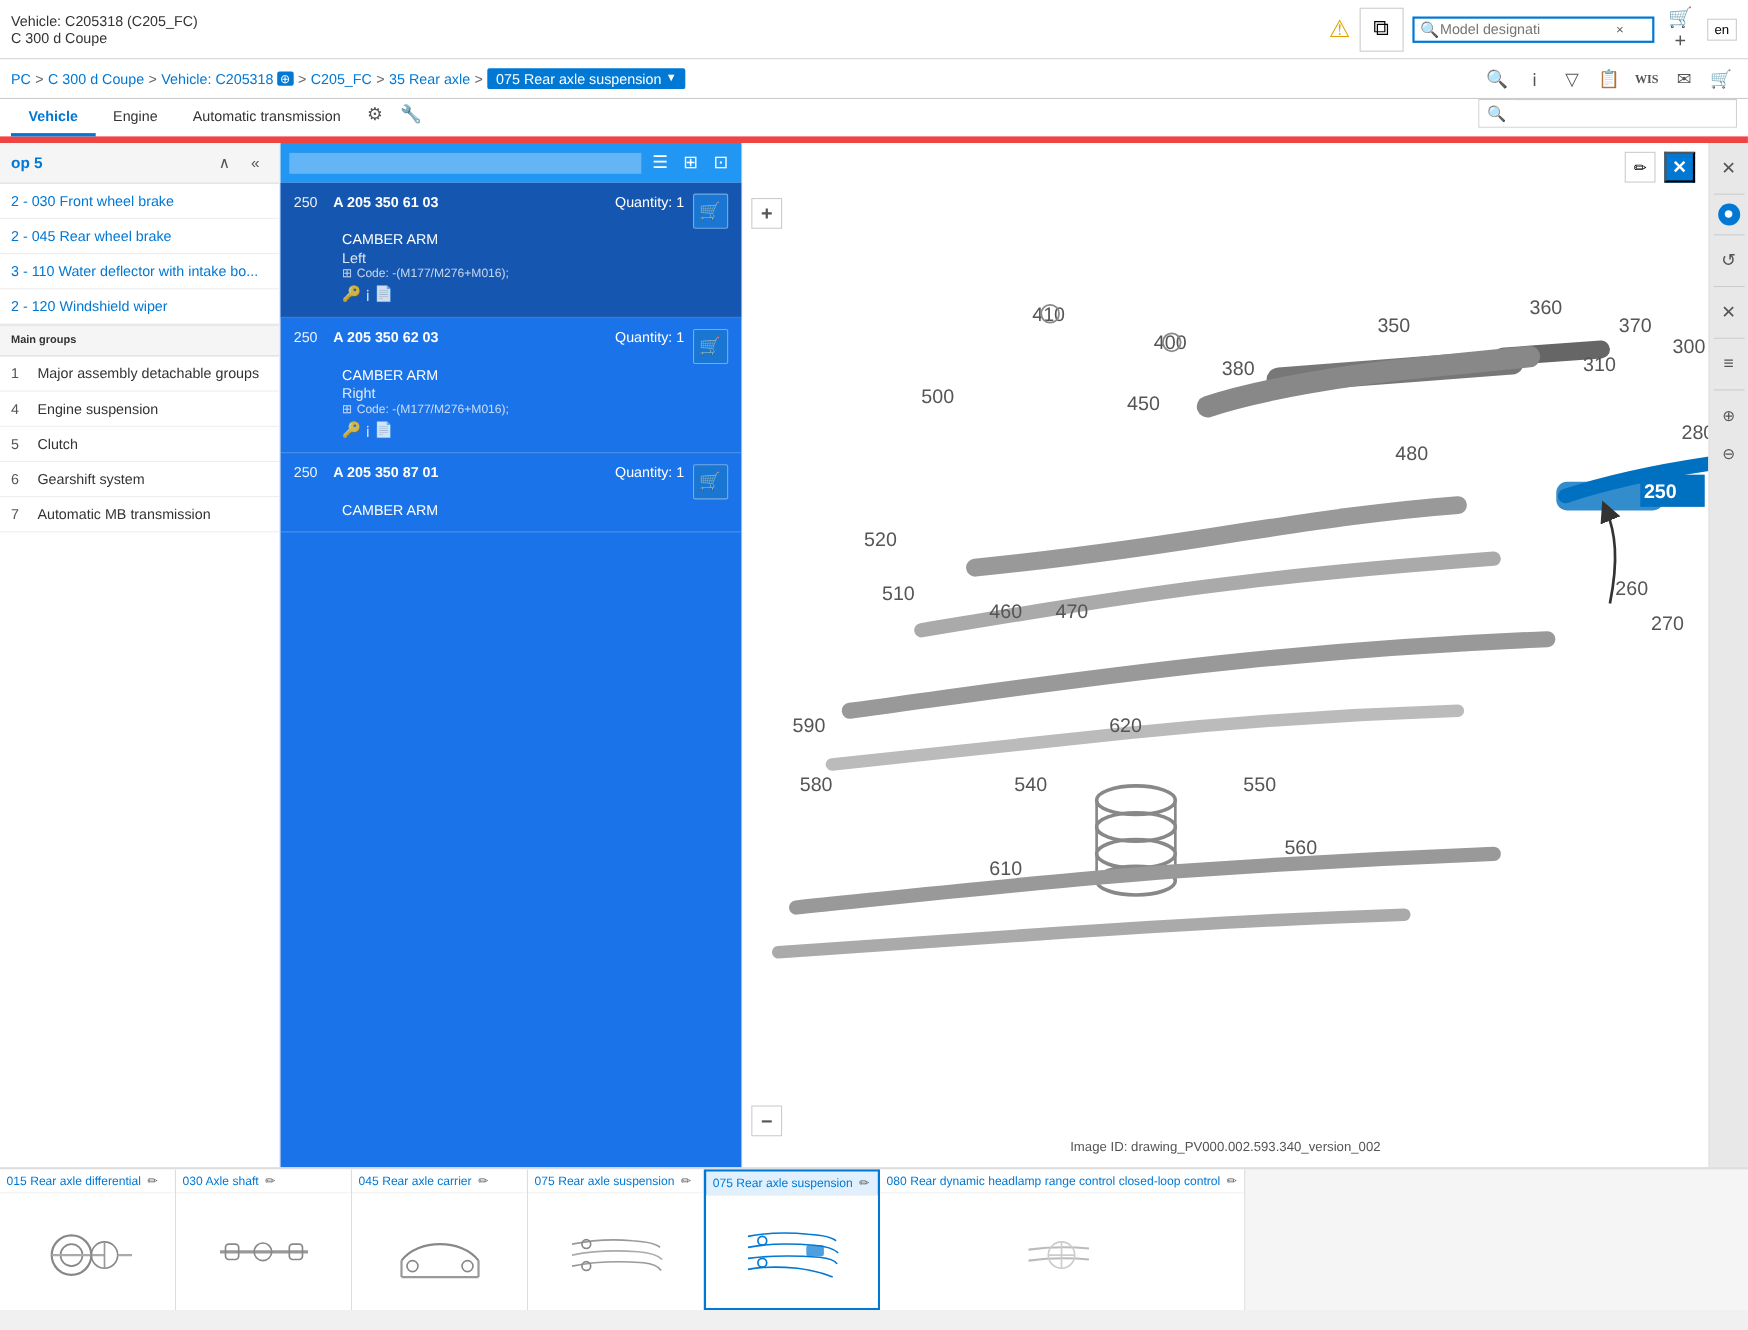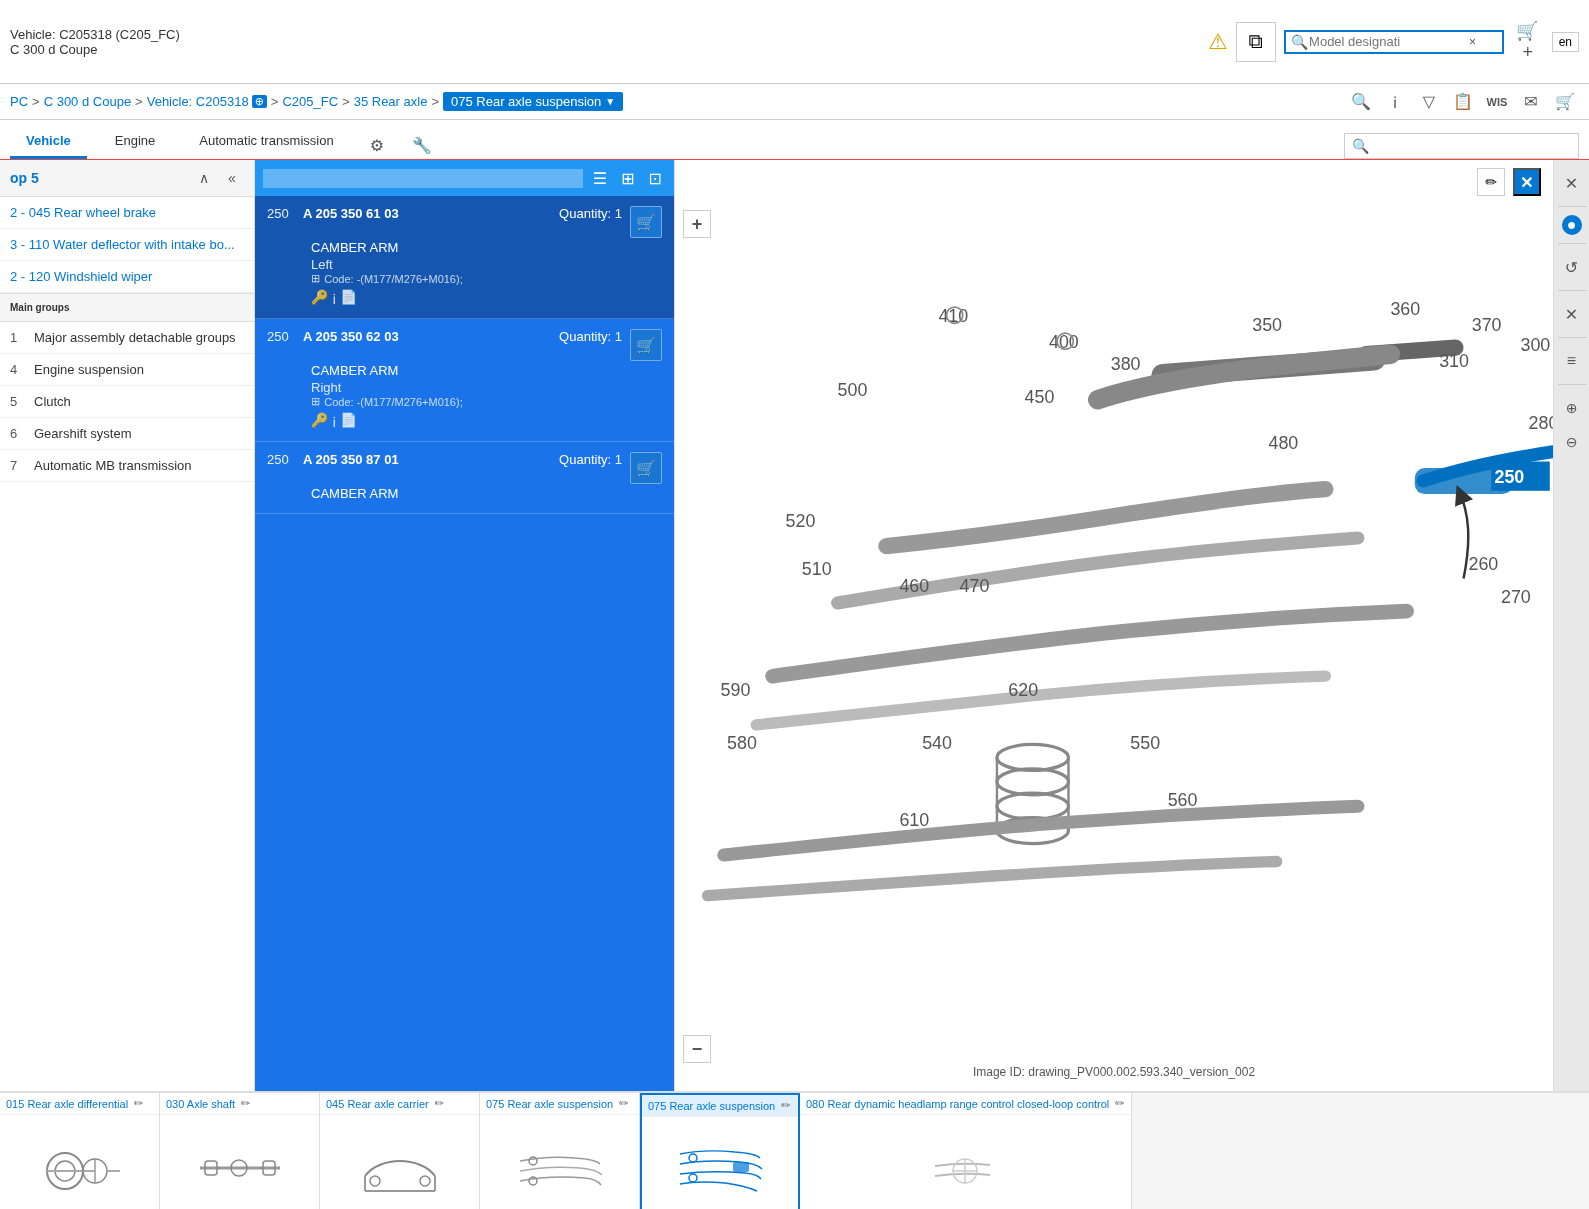--- a/index.html
+++ b/index.html
@@ -6,21 +6,21 @@
     body { font-family: Arial, sans-serif; font-size: 13px; background: #f0f0f0; overflow: hidden; width: 1589px; height: 1209px; }
 
     
     .header {
       background: #fff;
       border-bottom: 1px solid #ccc;
       padding: 4px 10px;
       display: flex;
       align-items: center;
       justify-content: space-between;
-      height: 84px;
+      height: 54px;
     }
     .header-left { display: flex; flex-direction: column; }
     .header-vehicle { font-size: 13px; color: #333; }
     .header-model { font-size: 13px; color: #333; }
     .header-right { display: flex; align-items: center; gap: 8px; }
     .lang-badge { background: #fff; border: 1px solid #ccc; padding: 2px 6px; font-size: 12px; }
     .search-box {
       display: flex; align-items: center;
       border: 2px solid #0078d4; padding: 2px 6px; background: #fff;
       width: 220px;
@@ -51,23 +51,23 @@
       background: #0078d4; color: #fff; padding: 2px 8px; border-radius: 2px;
       display: flex; align-items: center; gap: 4px; cursor: pointer;
     }
     .breadcrumb-current .arrow { font-size: 10px; }
     .breadcrumb-icons { display: flex; align-items: center; gap: 6px; }
     .bc-icon { width: 28px; height: 28px; display: flex; align-items: center; justify-content: center; cursor: pointer; font-size: 16px; color: #555; }
 
     
     .tab-bar {
       background: #fff;
-      border-bottom: 1px solid #ef4444;
-      display: flex; align-items: flex-end;
-      height: 40px; padding: 0 10px; gap: 12px;
+      border-bottom: 6px solid #ef4444;
+      display: flex; align-items: flex-start;
+      height: 40px; padding: 0 10px; gap: 0;
     }
     .tab {
       padding: 8px 16px; cursor: pointer; font-size: 13px; color: #333;
       border-bottom: 3px solid transparent;
     }
     .tab.active { border-bottom: 3px solid #0078d4; color: #0078d4; font-weight: bold; }
     .tab-icon { font-size: 16px; cursor: pointer; padding: 4px 8px; color: #555; }
     .tab-search { margin-left: auto; display: flex; align-items: center; border: 1px solid #ccc; background: #fff; }
     .tab-search input { border: none; outline: none; padding: 4px 8px; width: 200px; font-size: 13px; }
     .tab-search-btn { padding: 4px 8px; cursor: pointer; background: #fff; border: none; font-size: 14px; color: #555; }
@@ -245,21 +245,21 @@
     <div class="breadcrumb-current">
       <span>075 Rear axle suspension</span>
       <span class="arrow">▼</span>
     </div>
   </div>
   <div class="breadcrumb-icons">
     <div class="bc-icon" title="Zoom search">🔍</div>
     <div class="bc-icon" title="Info">ℹ</div>
     <div class="bc-icon" title="Filter">▽</div>
     <div class="bc-icon" title="Document">📋</div>
-    <div class="bc-icon" title="WIS" style="font-size:11px;font-weight:bold;">WIS</div>
+    <div class="bc-icon" title="WIS" style="font-size:11px;font-weight:bold;font-family:Liberation Serif, serif;">WIS</div>
     <div class="bc-icon" title="Mail">✉</div>
     <div class="bc-icon" title="Cart">🛒</div>
   </div>
 </div>
 
 <div class="tab-bar">
   <div class="tab active">
     <span>Vehicle</span>
   </div>
   <div class="tab">
@@ -281,20 +281,23 @@
   <div class="sidebar">
     <div class="sidebar-header">
       <span class="sidebar-title">op 5</span>
       <div class="sidebar-controls">
         <div class="sidebar-ctrl">∧</div>
         <div class="sidebar-ctrl">«</div>
       </div>
     </div>
     <div class="sidebar-list">
 
+      <div class="sidebar-item">
+        <span>2 - 030 Front wheel brake</span>
+      </div>
       <div class="sidebar-item">
         <span>2 - 045 Rear wheel brake</span>
       </div>
       <div class="sidebar-item">
         <span>3 - 110 Water deflector with intake bo...</span>
       </div>
       <div class="sidebar-item">
         <span>2 - 120 Windshield wiper</span>
       </div>
 

